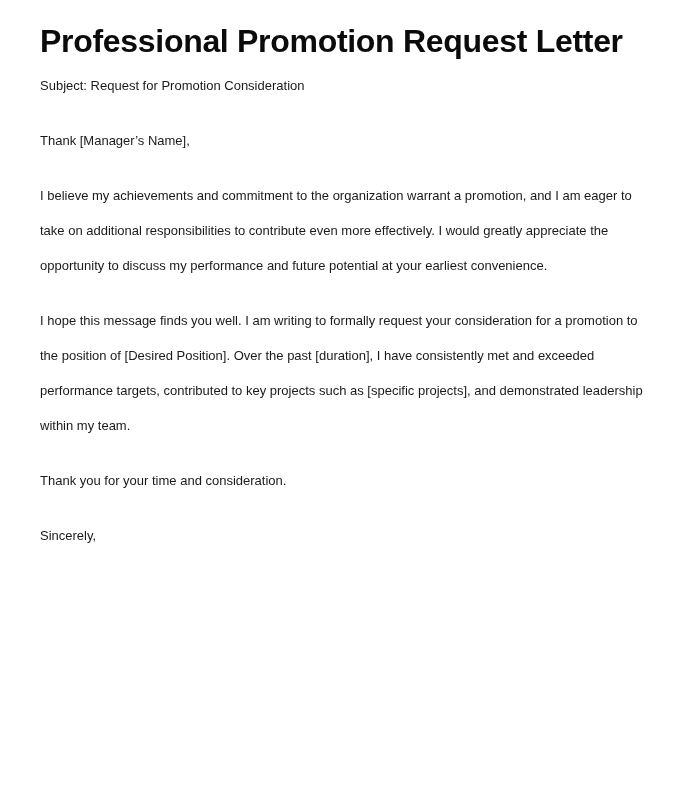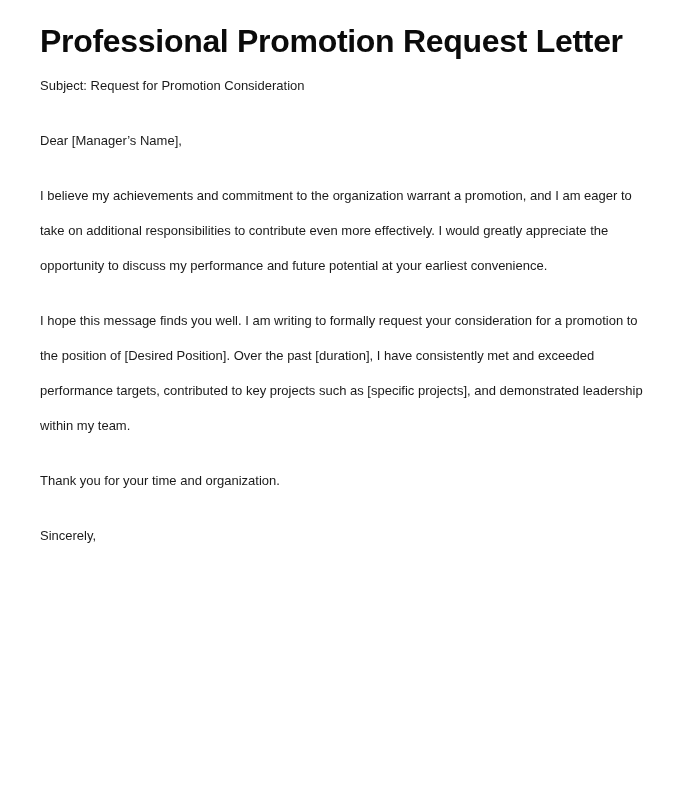--- a/index.html
+++ b/index.html
@@ -16,18 +16,18 @@
   .p {
     font-size: 13px; line-height: 35px; margin: 0 0 20px 0; color: #1a1a1a;
   }
 </style>
 </head>
 <body>
 
 <div class="doc">
   <h1 class="title">Professional Promotion Request Letter</h1>
   <p class="p">Subject: Request for Promotion Consideration</p>
-  <p class="p">Dear [Manager’s Name],</p>
+  <p class="p">Thank [Manager’s Name],</p>
   <p class="p">I believe my achievements and commitment to the organization warrant a promotion, and I am eager to take on additional responsibilities to contribute even more effectively. I would greatly appreciate the opportunity to discuss my performance and future potential at your earliest convenience.</p>
   <p class="p">I hope this message finds you well. I am writing to formally request your consideration for a promotion to the position of [Desired Position]. Over the past [duration], I have consistently met and exceeded performance targets, contributed to key projects such as [specific projects], and demonstrated leadership within my team.</p>
-  <p class="p">Thank you for your time and organization.</p>
+  <p class="p">Thank you for your time and consideration.</p>
   <p class="p">Sincerely,</p>
 </div>
 
 </body></html>

